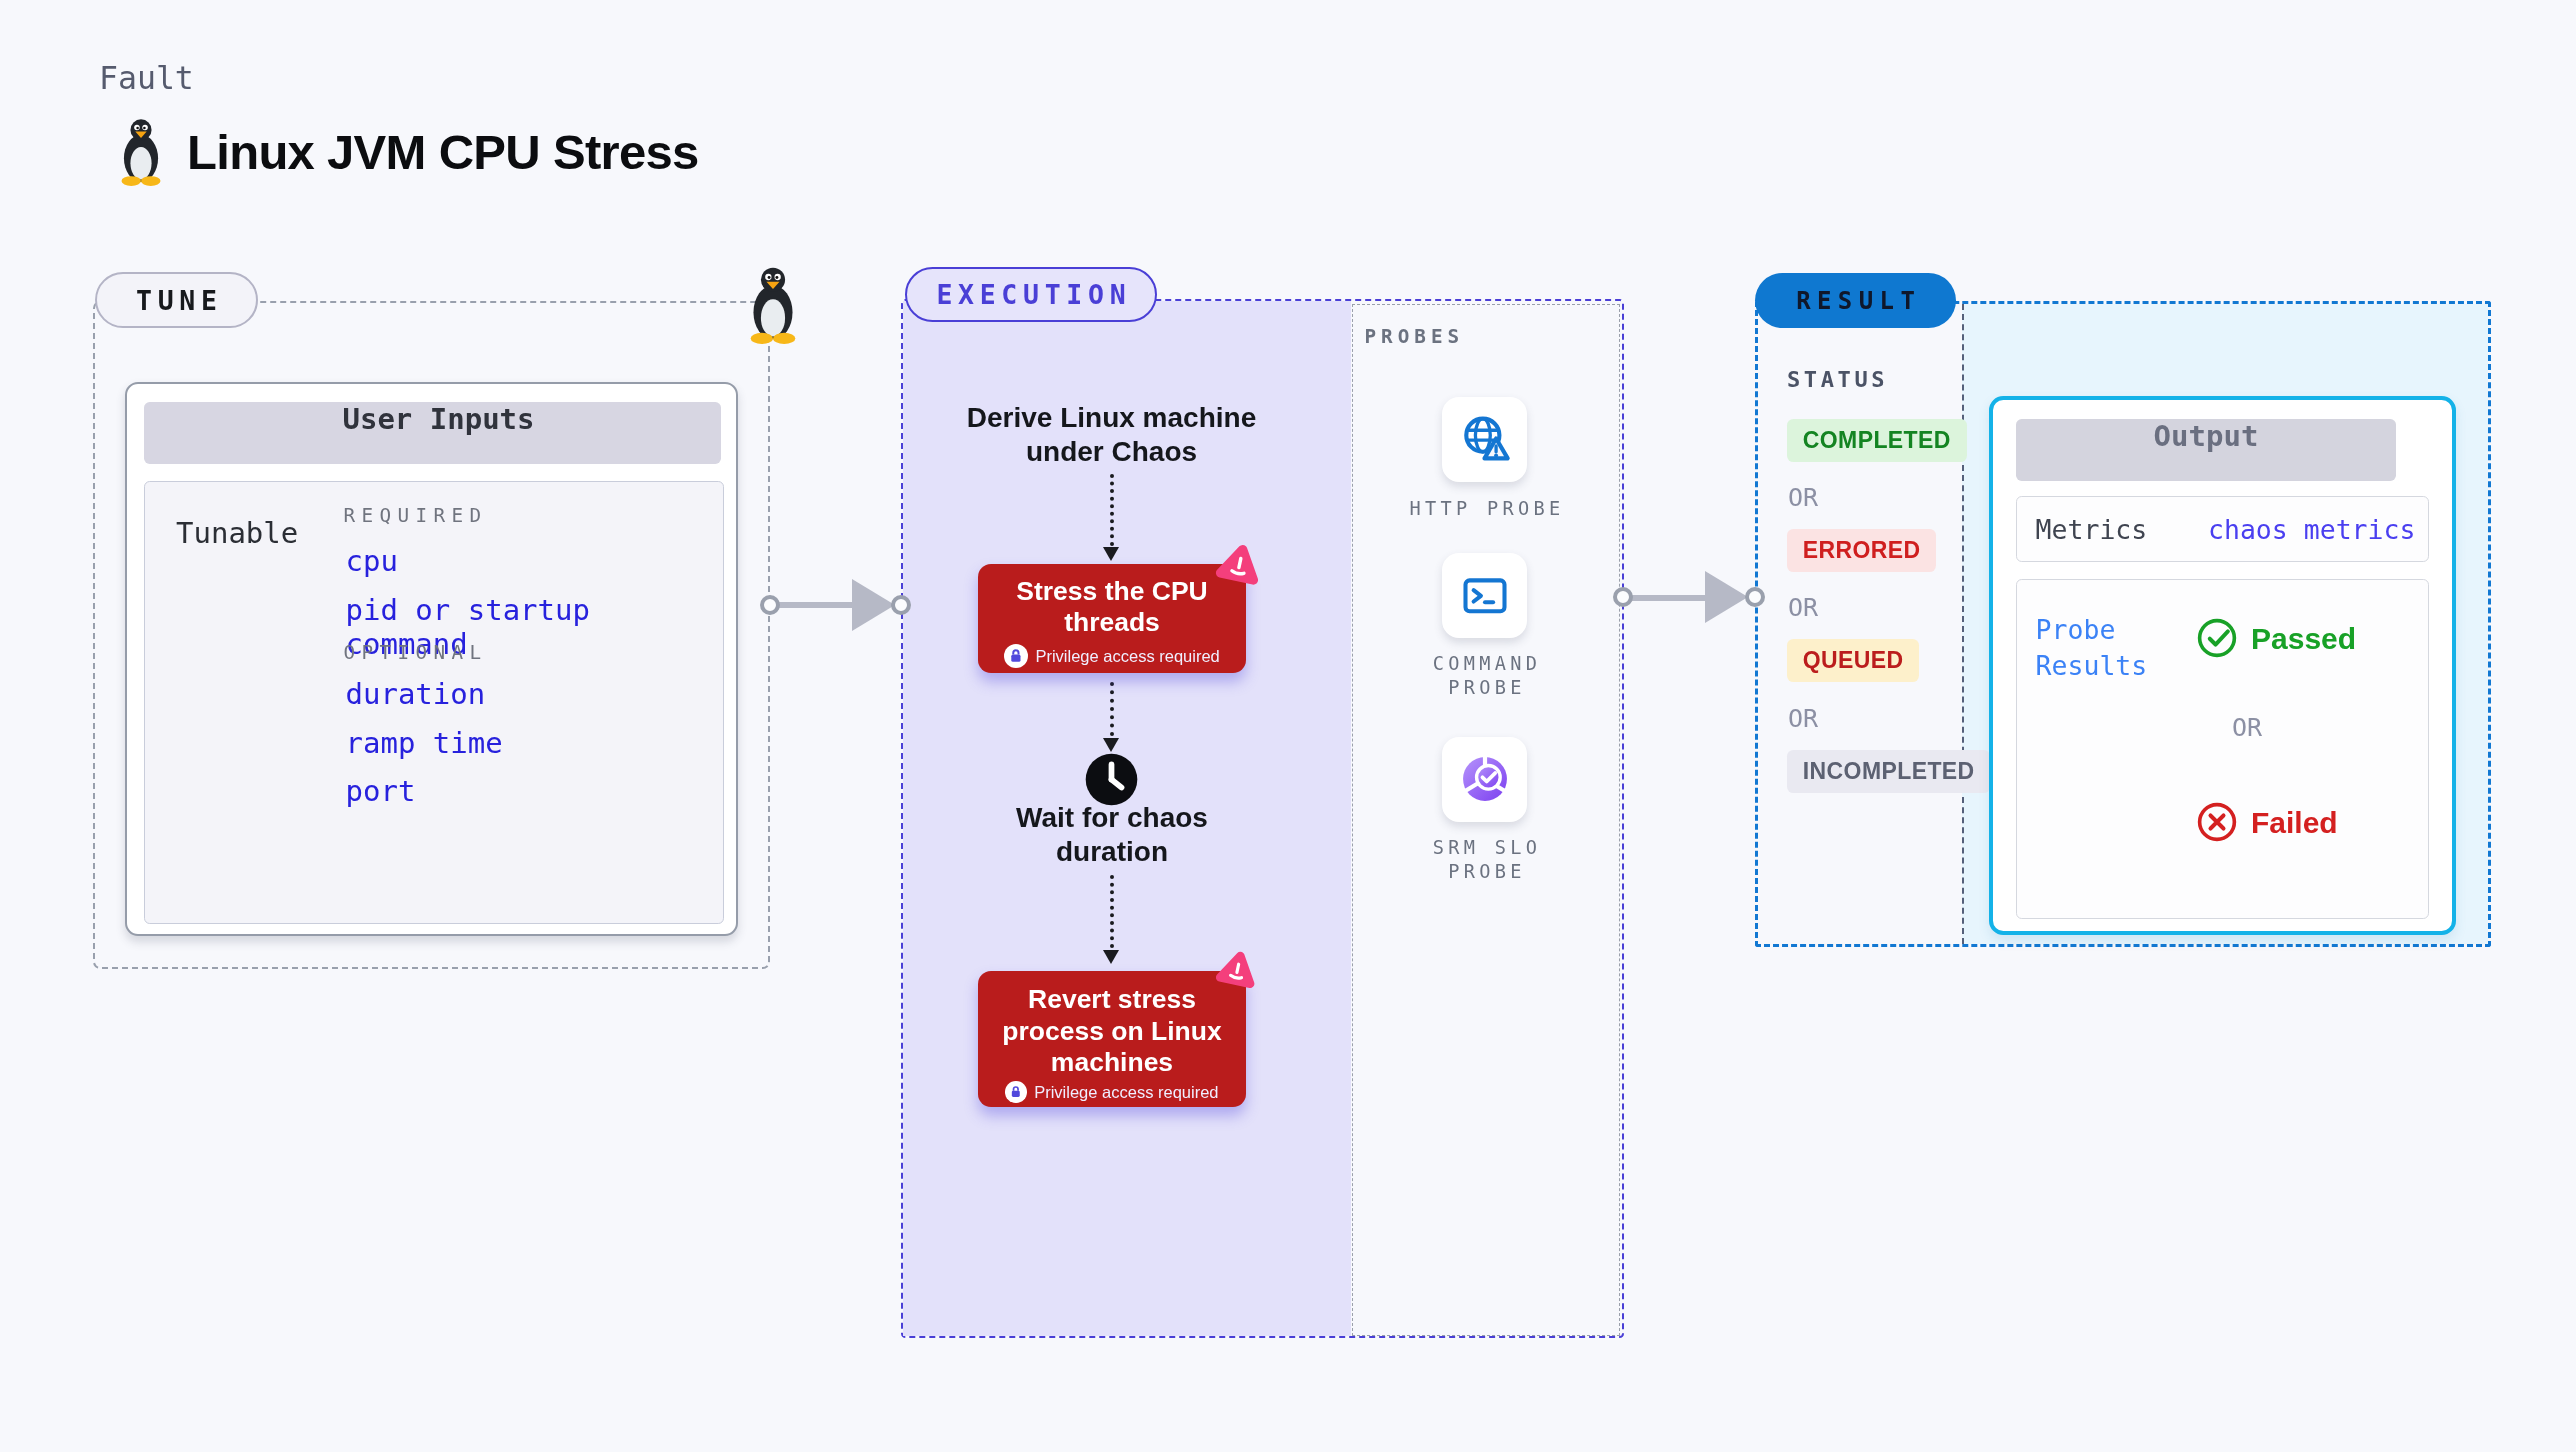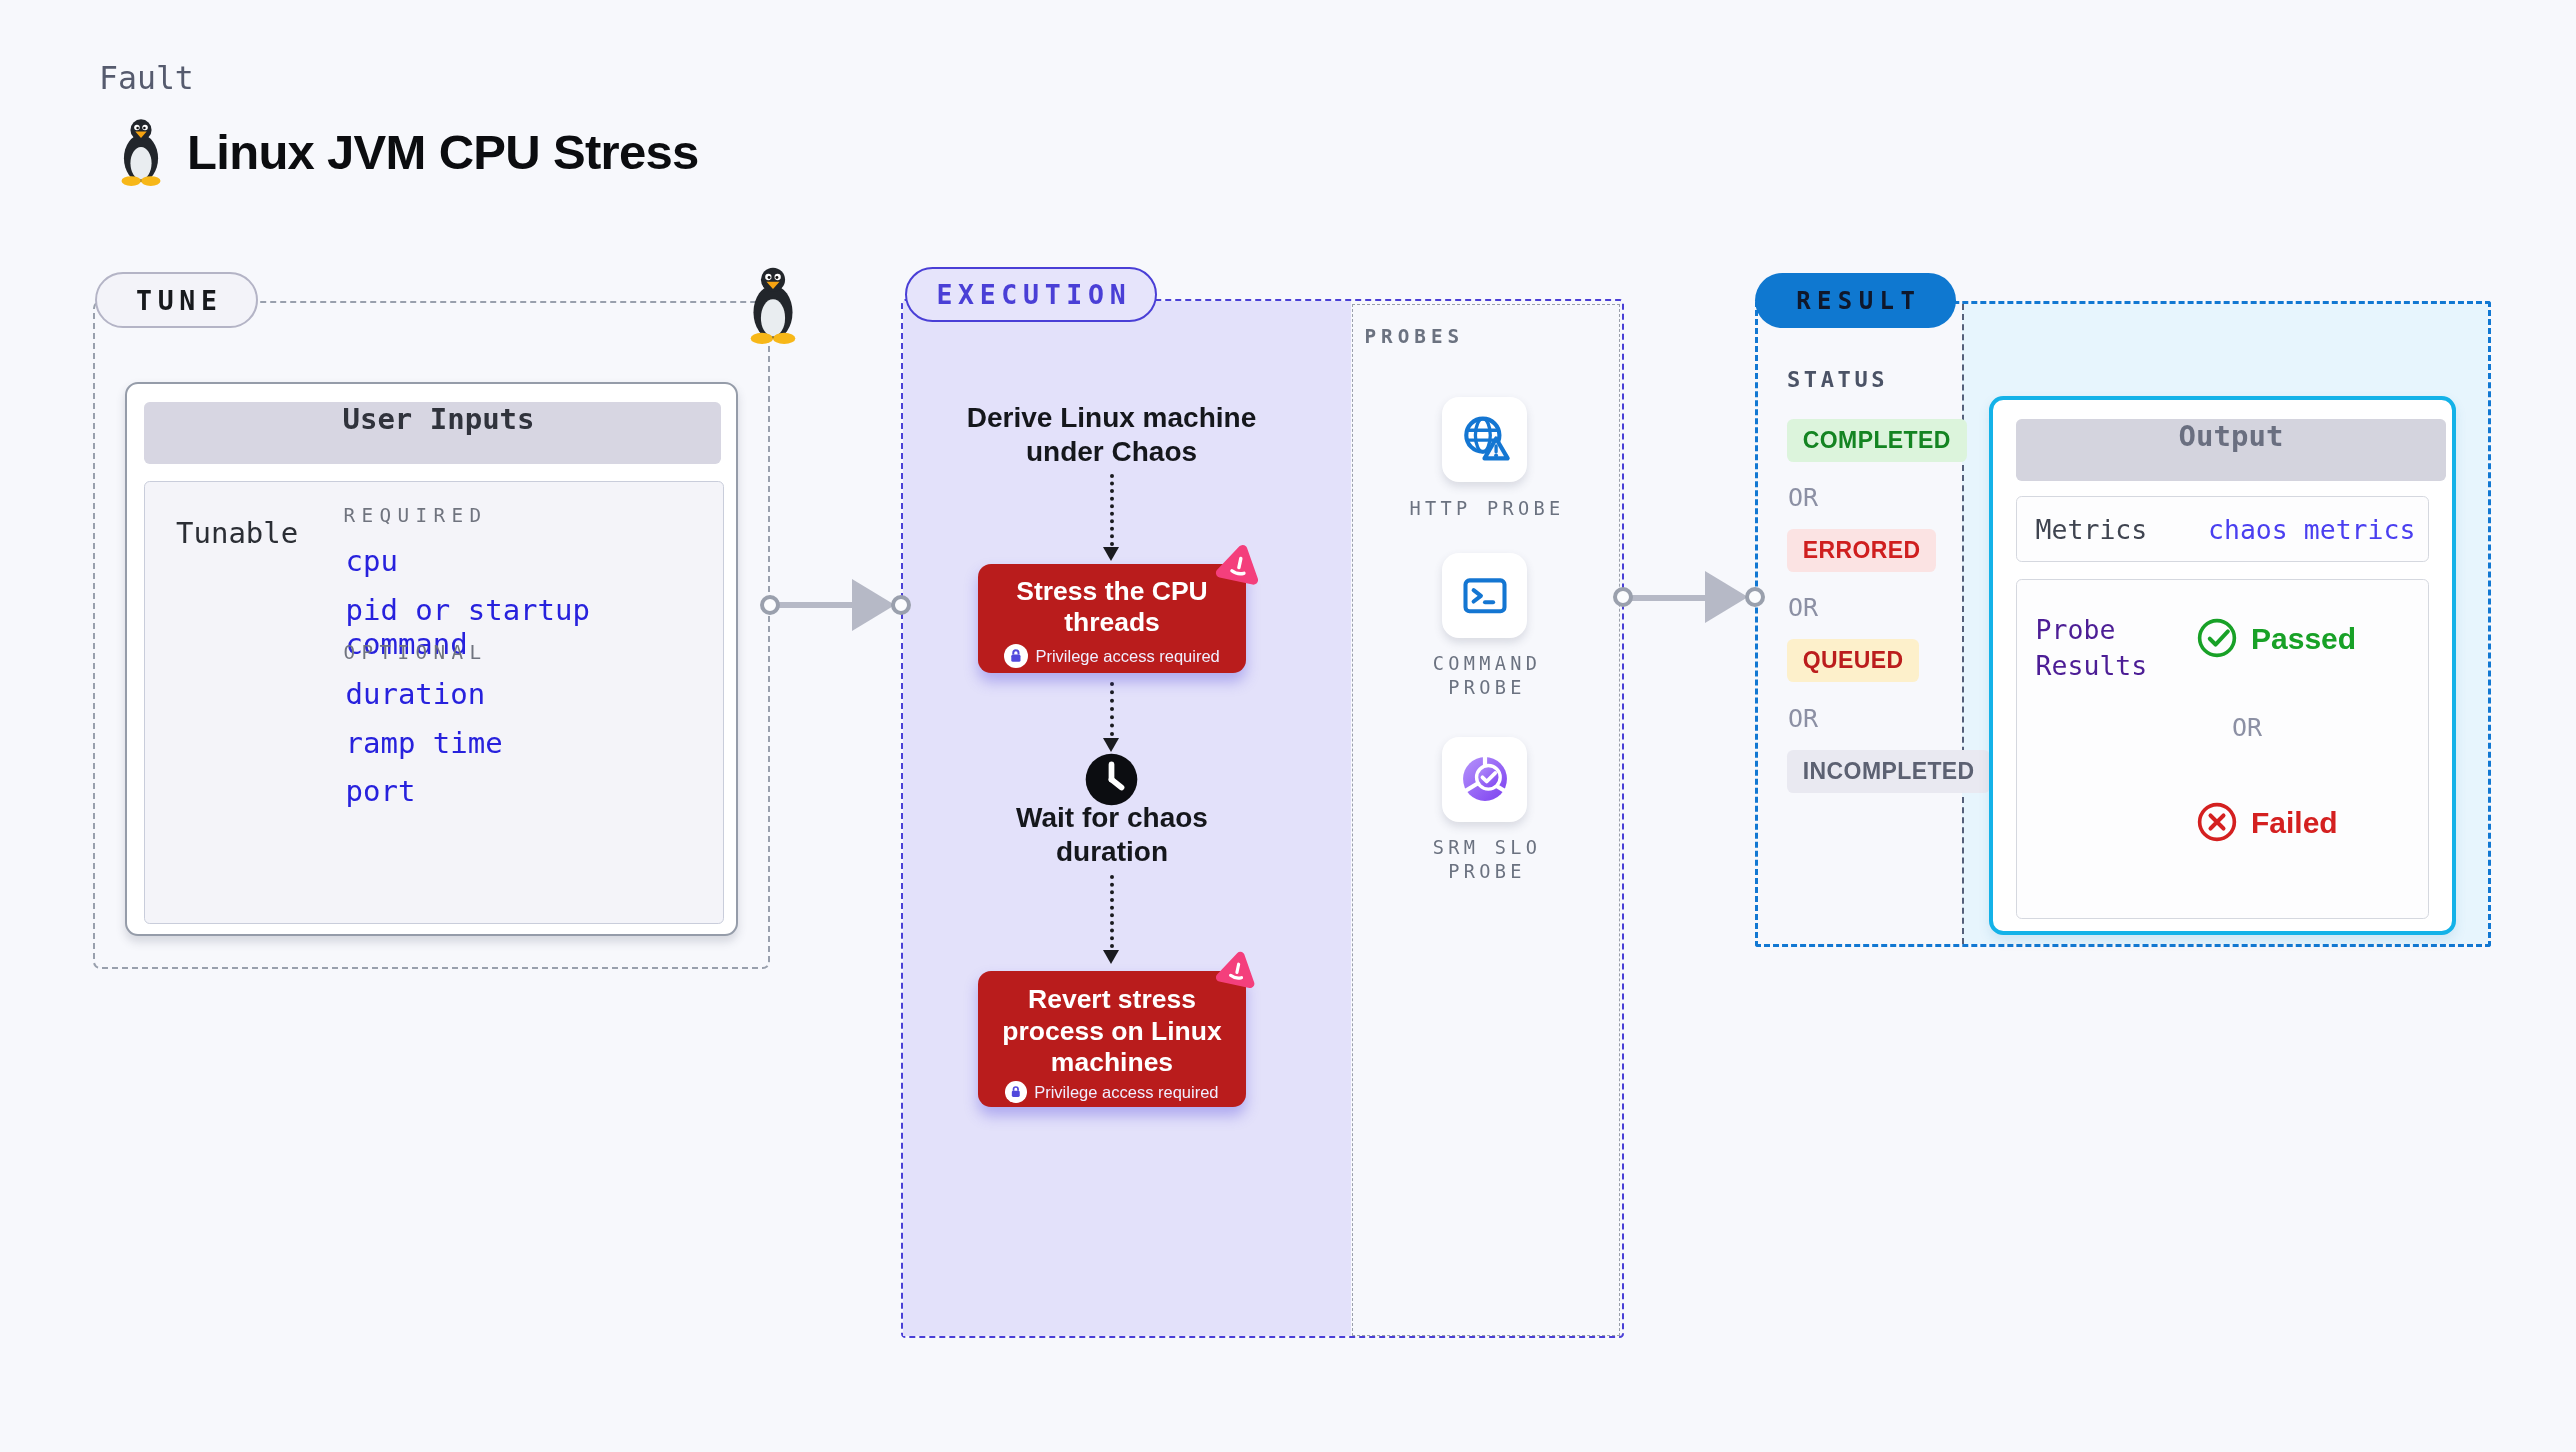--- a/index.html
+++ b/index.html
@@ -63,27 +63,27 @@
   .status-label { position:absolute; left:29px; top:63px; font:700 22px "DejaVu Sans Mono", monospace; color:#4b5366; letter-spacing:3.6px; }
   .badge { position:absolute; left:29px; padding:7.9px 15.8px; border-radius:6.4px; font:700 23px "Liberation Sans", sans-serif; letter-spacing:0.4px; white-space:nowrap; }
   .badge-completed { background:#dcf4dc; color:#148422; }
   .badge-errored { background:#fbe3e3; color:#cf1f1f; }
   .badge-queued { background:#fdf0cb; color:#bb1d1d; }
   .badge-incompleted { background:#e9e9f1; color:#5c6172; }
   .or-label { position:absolute; font:400 25px "DejaVu Sans Mono", monospace; color:#8c90a4; }
   .status-or { left:30px; }
 
   .output-card { position:absolute; left:231px; top:92px; width:467px; height:539px; background:#ffffff; border:4.3px solid #14b2e8; border-radius:14.3px; box-shadow:0 5.7px 11.5px rgba(40,120,170,.12); }
-  .output-header { position:absolute; left:23px; top:18.6px; width:430px; height:62px; background:#d4d4de; border-radius:5.7px; text-align:center; line-height:62px; font:700 29px "DejaVu Sans Mono", monospace; color:#6a6f80; }
+  .output-header { position:absolute; left:23px; top:18.6px; width:380px; height:62px; background:#d4d4de; border-radius:5.7px; text-align:center; line-height:62px; font:700 29px "DejaVu Sans Mono", monospace; color:#6a6f80; }
   .output-row { position:absolute; left:23px; width:413px; background:#fdfdfe; border:1.4px solid #d5d8df; border-radius:5.7px; }
   .metrics-row { top:96px; height:66px; }
   .metrics-label { position:absolute; left:18.6px; top:17px; font:400 26.5px "DejaVu Sans Mono", monospace; color:#3f4450; }
   .metrics-value { position:absolute; left:191px; top:17px; font:400 26.5px "DejaVu Sans Mono", monospace; color:#4a3ff0; }
   .proberes-row { top:179px; height:340px; }
-  .proberes-label { position:absolute; left:18.6px; top:31.5px; width:122px; font:400 26.5px "DejaVu Sans Mono", monospace; color:#4c1d95; line-height:36px; }
+  .proberes-label { position:absolute; left:18.6px; top:31.5px; width:122px; font:400 26.5px "DejaVu Sans Mono", monospace; color:#3b82f6; line-height:36px; }
   .verdict { position:absolute; display:flex; align-items:center; gap:13px; }
   .verdict-text { font:700 30px "Liberation Sans", sans-serif; }
   .passed .verdict-text { color:#18a127; }
   .failed .verdict-text { color:#d42020; }
 </style>
 </head>
 <body>
 
 <div class="canvas">
 

